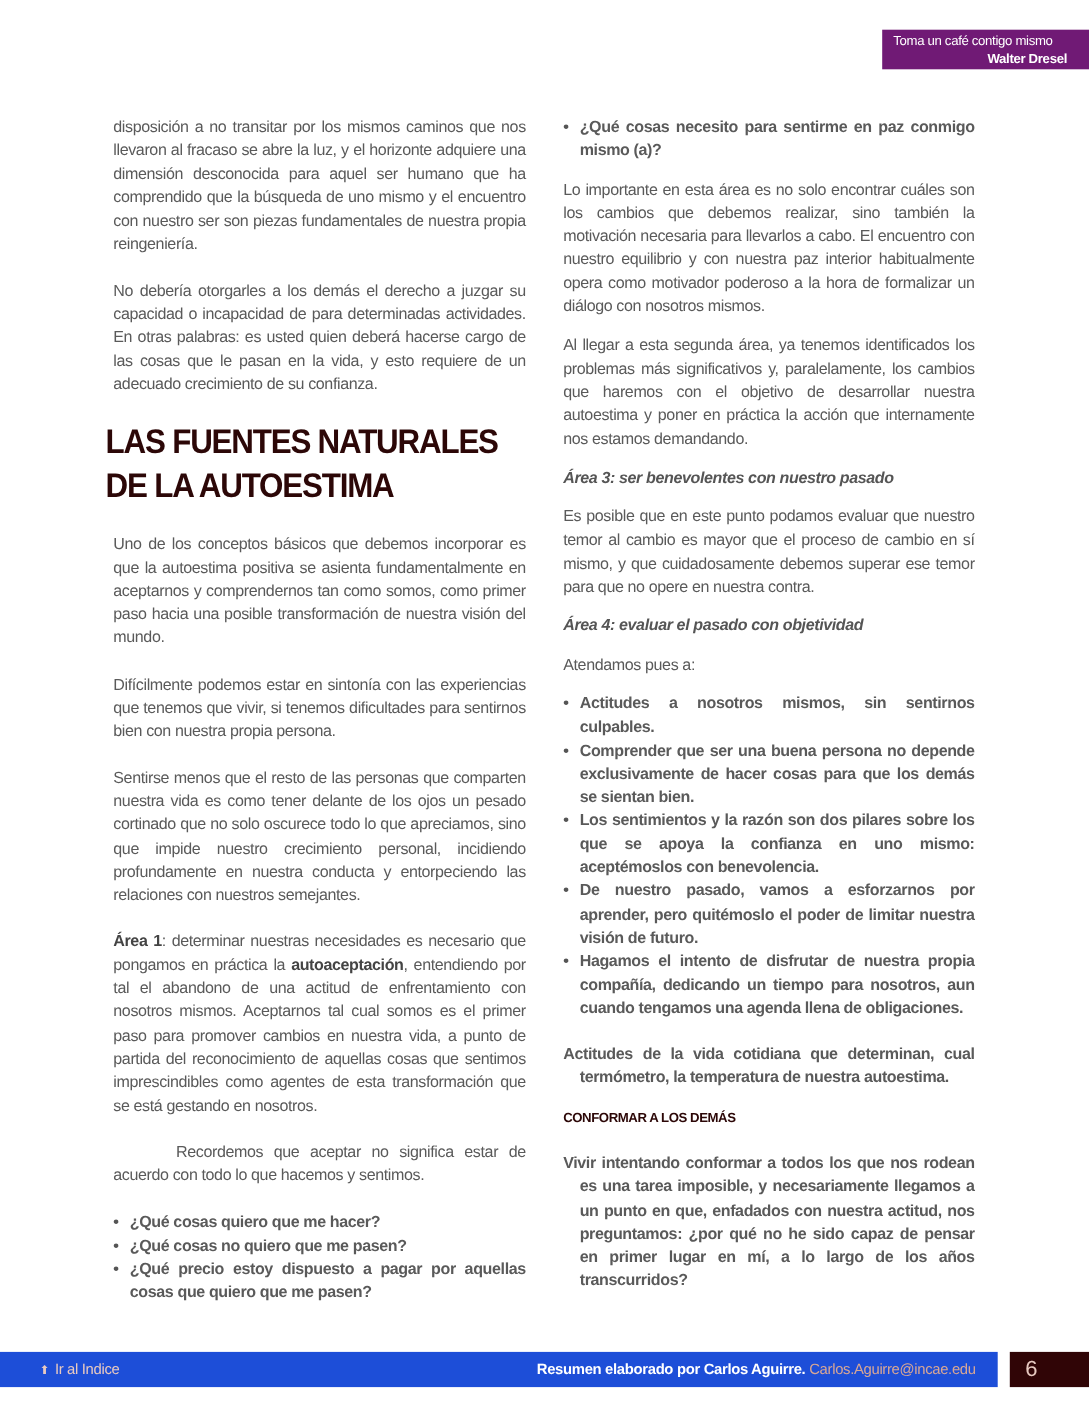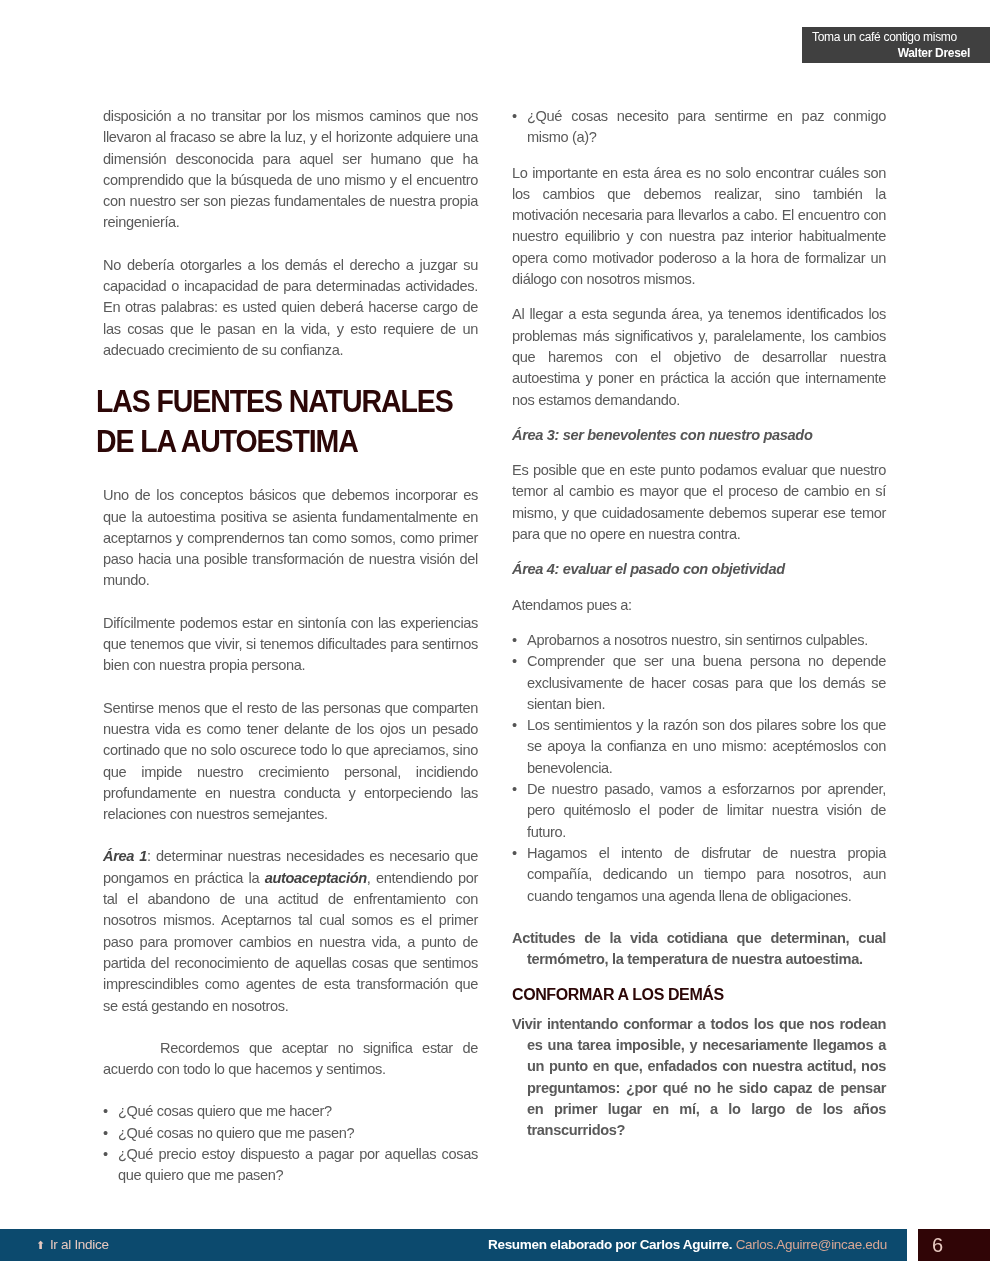--- a/index.html
+++ b/index.html
@@ -1,21 +1,21 @@
 <!DOCTYPE html>
 <html><head>
   <meta charset="utf-8">
   <style>
     * { margin: 0; padding: 0; box-sizing: border-box; }
     html, body { width: 990px; height: 1280px; background: #ffffff; overflow: hidden; }
     body { position: relative; font-family: "Liberation Sans", sans-serif; color: #5a5a5a; }
 
     .header-box {
       position: absolute; left: 802px; top: 27px; width: 188px; height: 36px;
-      background: #404040; color: #ffffff;
+      background: #701a75; color: #ffffff;
       font-family: "Liberation Sans", sans-serif; font-size: 12px; line-height: 16px;
       padding: 2px 20px 0 10px;
       letter-spacing: -0.3px;
     }
     .header-box .t1 { display: block; text-align: left; }
     .header-box .t2 { display: block; text-align: right; font-weight: bold; }
 
     .col { position: absolute; top: 106px; font-size: 14.6px; line-height: 21.3px; letter-spacing: -0.35px; }
     .col-left { left: 103px; width: 375px; }
     .col-right { left: 512px; width: 374px; }
@@ -27,34 +27,34 @@
     .section-title {
       position: relative; left: -7px;
       font-family: "Liberation Sans", sans-serif; font-weight: bold;
       color: #2c0707; font-size: 31px; line-height: 40px; letter-spacing: -1.2px;
       transform: scaleX(0.92); transform-origin: left;
       margin-top: 13px; margin-bottom: 23px;
       white-space: nowrap;
     }
 
     .area-head { font-weight: bold; font-style: italic; color: #555; margin-bottom: 14px; }
-    .bold-italic { font-weight: bold; font-style: italic; color: #444; }
+    .bold-italic { font-weight: bold; color: #444; }
 
     ul.bullets { list-style: none; }
-    ul.bullets li { position: relative; padding-left: 15px; text-align: justify; }
+    ul.bullets li { position: relative; padding-left: 15px; text-align: justify; font-weight: bold; }
     ul.bullets li::before { content: "\2022"; position: absolute; left: 0; top: 0; color: #555; }
 
     .hang { padding-left: 15px; text-indent: -15px; font-weight: bold; }
     .indent-first { text-indent: 57px; }
 
-    .sub-head { color: #2c0707; font-weight: bold; font-size: 16px; margin-top: 6px; margin-bottom: 8px; letter-spacing: -0.4px; }
+    .sub-head { color: #2c0707; font-weight: bold; font-size: 12px; margin-top: 6px; margin-bottom: 21px; letter-spacing: -0.4px; }
 
     .footer-bar {
       position: absolute; left: 0; top: 1229px; width: 907px; height: 32px;
-      background: #0c4a6e; color: #e8c9c0;
+      background: #1d4ed8; color: #e8c9c0;
       font-size: 13.5px; line-height: 32px; letter-spacing: -0.3px;
     }
     .footer-bar .ir-indice { position: absolute; left: 36px; top: 0; color: #e8c9c0; cursor: pointer; }
     .footer-bar .ir-indice .arrow { display: inline-block; margin-right: 5px; font-size: 11px; }
     .footer-bar .credit { position: absolute; right: 20px; top: 0; color: #ffffff; font-weight: bold; }
     .footer-bar .email { color: #d9a795; font-weight: normal; cursor: pointer; }
 
     .page-num {
       position: absolute; left: 918px; top: 1229px; width: 72px; height: 32px;
       background: #300506; color: #e8c9c0;
@@ -98,21 +98,21 @@
     <li>¿Qué cosas necesito para sentirme en paz conmigo mismo (a)?</li>
   </ul>
   <p class="para-r">Lo importante en esta área es no solo encontrar cuáles son los cambios que debemos realizar, sino también la motivación necesaria para llevarlos a cabo.  El encuentro con nuestro equilibrio y con nuestra paz interior habitualmente opera como motivador poderoso a la hora de formalizar un diálogo con nosotros mismos.</p>
   <p class="para-r">Al llegar a esta segunda área, ya tenemos identificados los problemas más significativos y, paralelamente, los cambios que haremos con el objetivo de desarrollar nuestra autoestima y poner en práctica la acción que internamente nos estamos demandando.</p>
   <p class="area-head">Área 3: ser benevolentes con nuestro pasado</p>
   <p class="para-r">Es posible que en este punto podamos evaluar que nuestro temor al cambio es mayor que el proceso de cambio en sí mismo, y que cuidadosamente debemos superar ese temor para que no opere en nuestra contra.</p>
   <p class="area-head">Área 4: evaluar el pasado con objetividad</p>
   <p class="para-r">Atendamos pues a:</p>
 
   <ul class="bullets" style="margin-bottom:21px;">
-    <li>Aprobarnos a nosotros nuestro, sin sentirnos culpables.</li>
+    <li>Actitudes a nosotros mismos, sin sentirnos culpables.</li>
     <li> Comprender que ser una buena persona no depende exclusivamente de hacer cosas para que los demás se sientan bien.</li>
     <li>Los sentimientos y la razón son dos pilares sobre los que se apoya la confianza en uno mismo: aceptémoslos con benevolencia.</li>
     <li>De nuestro pasado, vamos a esforzarnos por aprender, pero quitémoslo el poder de limitar nuestra visión de futuro.</li>
     <li> Hagamos el intento de disfrutar de nuestra propia compañía, dedicando un tiempo para nosotros, aun cuando tengamos una agenda llena de obligaciones.</li>
   </ul>
 
   <p class="para-r hang">Actitudes de la vida cotidiana que determinan, cual termómetro, la temperatura de nuestra autoestima.</p>
   <p class="sub-head">CONFORMAR A LOS DEMÁS</p>
   <p class="hang">Vivir intentando conformar a todos los que nos rodean es una tarea imposible, y necesariamente llegamos a un punto en que, enfadados con nuestra actitud, nos preguntamos: ¿por qué no he sido capaz de pensar en primer lugar en mí, a lo largo de los años transcurridos?</p>
 </div>

